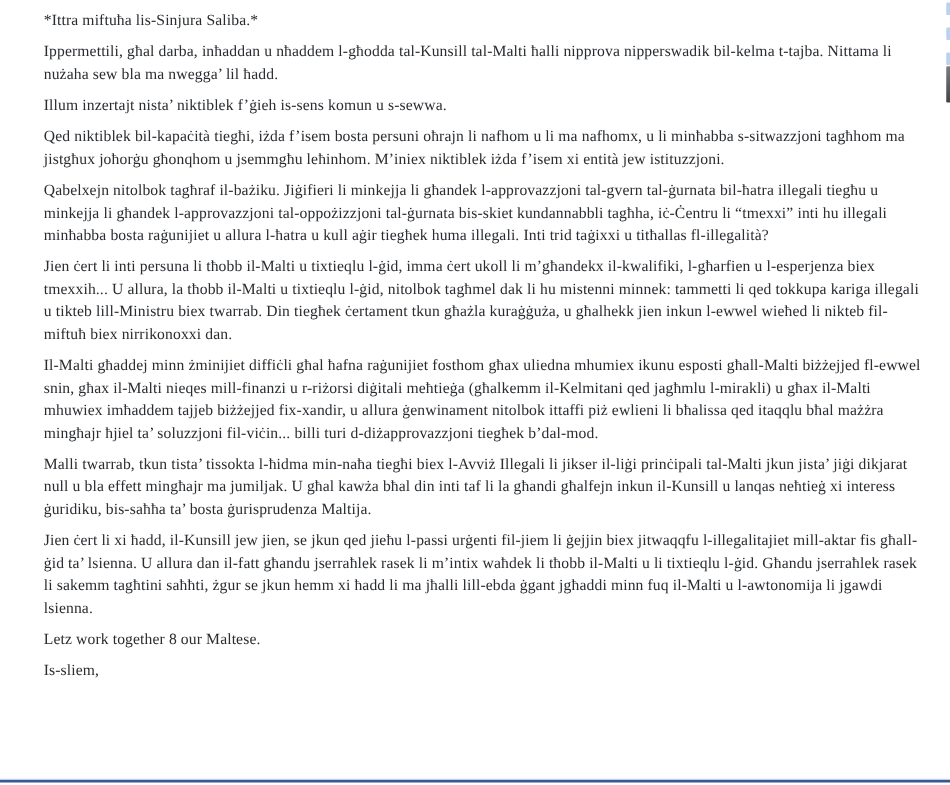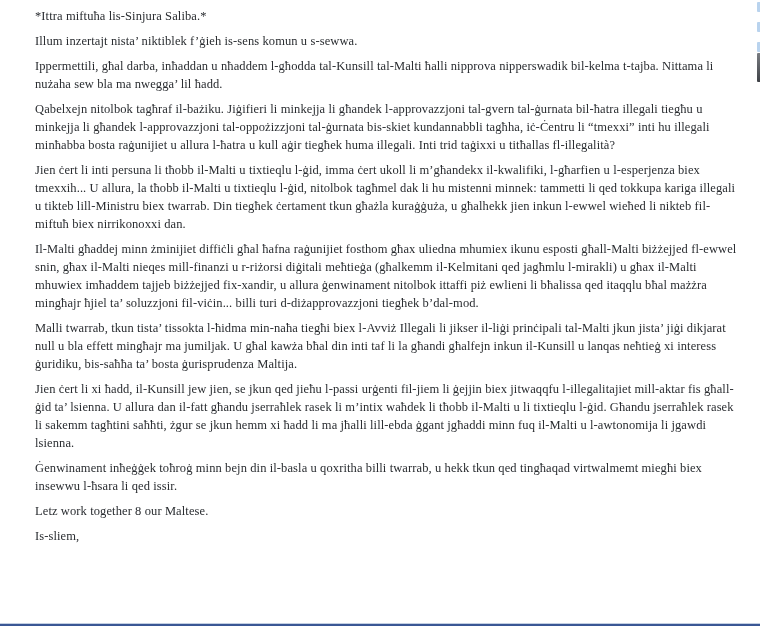--- a/index.html
+++ b/index.html
@@ -58,28 +58,28 @@
   .frag-dark {
     background: linear-gradient(#7a7d82, #3f4247);
     height: 29px;
   }
 </style>
 </head>
 <body>
 
 <div class="letter">
   <p>*Ittra miftuħa lis-Sinjura Saliba.*</p>
+  <p>Ippermettili, għal darba, inħaddan u nħaddem l-għodda tal-Kunsill tal-Malti ħalli nipprova nipperswadik bil-kelma t-tajba. Nittama li nużaha sew bla ma nwegga’ lil ħadd.</p>
   <p>Illum inzertajt nista’ niktiblek f’ġieh is-sens komun u s-sewwa.</p>
-  <p>Ippermettili, għal darba, inħaddan u nħaddem l-għodda tal-Kunsill tal-Malti ħalli nipprova nipperswadik bil-kelma t-tajba. Nittama li nużaha sew bla ma nwegga’ lil ħadd.</p>
+  <p>Qed niktiblek bil-kapaċità tiegħi, iżda f’isem bosta persuni oħrajn li nafhom u li ma nafhomx, u li minħabba s-sitwazzjoni tagħhom ma jistgħux joħorġu għonqhom u jsemmgħu leħinhom. M’iniex niktiblek iżda f’isem xi entità jew istituzzjoni.</p>
   <p>Qabelxejn nitolbok tagħraf il-bażiku. Jiġifieri li minkejja li għandek l-approvazzjoni tal-gvern tal-ġurnata bil-ħatra illegali tiegħu u minkejja li għandek l-approvazzjoni tal-oppożizzjoni tal-ġurnata bis-skiet kundannabbli tagħha, iċ-Ċentru li “tmexxi” inti hu illegali minħabba bosta raġunijiet u allura l-ħatra u kull aġir tiegħek huma illegali. Inti trid taġixxi u titħallas fl-illegalità?</p>
   <p>Jien ċert li inti persuna li tħobb il-Malti u tixtieqlu l-ġid, imma ċert ukoll li m’għandekx il-kwalifiki, l-għarfien u l-esperjenza biex tmexxih... U allura, la tħobb il-Malti u tixtieqlu l-ġid, nitolbok tagħmel dak li hu mistenni minnek: tammetti li qed tokkupa kariga illegali u tikteb lill-Ministru biex twarrab. Din tiegħek ċertament tkun għażla kuraġġuża, u għalhekk jien inkun l-ewwel wieħed li nikteb fil-miftuħ biex nirrikonoxxi dan.</p>
   <p>Il-Malti għaddej minn żminijiet diffiċli għal ħafna raġunijiet fosthom għax uliedna mhumiex ikunu esposti għall-Malti biżżejjed fl-ewwel snin, għax il-Malti nieqes mill-finanzi u r-riżorsi diġitali meħtieġa (għalkemm il-Kelmitani qed jagħmlu l-mirakli) u għax il-Malti mhuwiex imħaddem tajjeb biżżejjed fix-xandir, u allura ġenwinament nitolbok ittaffi piż ewlieni li bħalissa qed itaqqlu bħal mażżra mingħajr ħjiel ta’ soluzzjoni fil-viċin... billi turi d-diżapprovazzjoni tiegħek b’dal-mod.</p>
   <p>Malli twarrab, tkun tista’ tissokta l-ħidma min-naħa tiegħi biex l-Avviż Illegali li jikser il-liġi prinċipali tal-Malti jkun jista’ jiġi dikjarat null u bla effett mingħajr ma jumiljak. U għal kawża bħal din inti taf li la għandi għalfejn inkun il-Kunsill u lanqas neħtieġ xi interess ġuridiku, bis-saħħa ta’ bosta ġurisprudenza Maltija.</p>
   <p>Jien ċert li xi ħadd, il-Kunsill jew jien, se jkun qed jieħu l-passi urġenti fil-jiem li ġejjin biex jitwaqqfu l-illegalitajiet mill-aktar fis għall-ġid ta’ lsienna. U allura dan il-fatt għandu jserraħlek rasek li m’intix waħdek li tħobb il-Malti u li tixtieqlu l-ġid. Għandu jserraħlek rasek li sakemm tagħtini saħħti, żgur se jkun hemm xi ħadd li ma jħalli lill-ebda ġgant jgħaddi minn fuq il-Malti u l-awtonomija li jgawdi lsienna.</p>
-  <p>Ġenwinament inħeġġek toħroġ minn bejn din il-basla u qoxritha billi twarrab, u hekk tkun qed tingħaqad virtwalmemt miegħi biex insewwu l-ħsara li qed issir.</p>
   <p>Letz work together 8 our Maltese.</p>
   <p>Is-sliem,</p>
 </div>
 
 <div class="edge-frag frag-blue" style="top: 2px;"></div>
 <div class="edge-frag frag-blue" style="top: 22px;"></div>
 <div class="edge-frag frag-blue" style="top: 42px;"></div>
 <div class="edge-frag frag-dark" style="top: 53px;"></div>
 
 <div class="bottom-rule">

